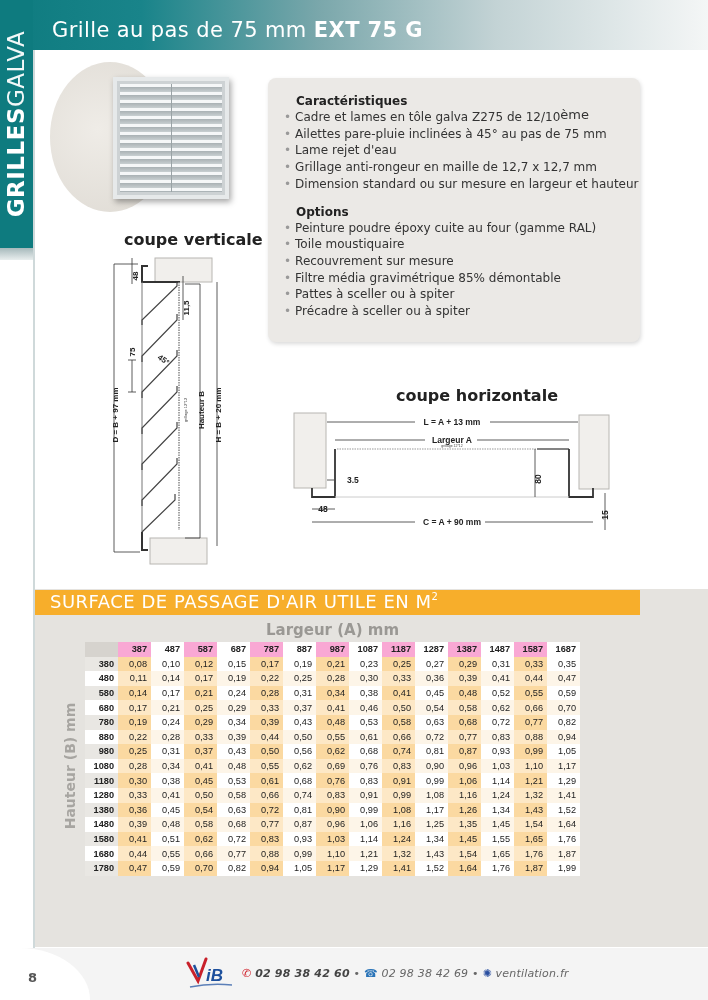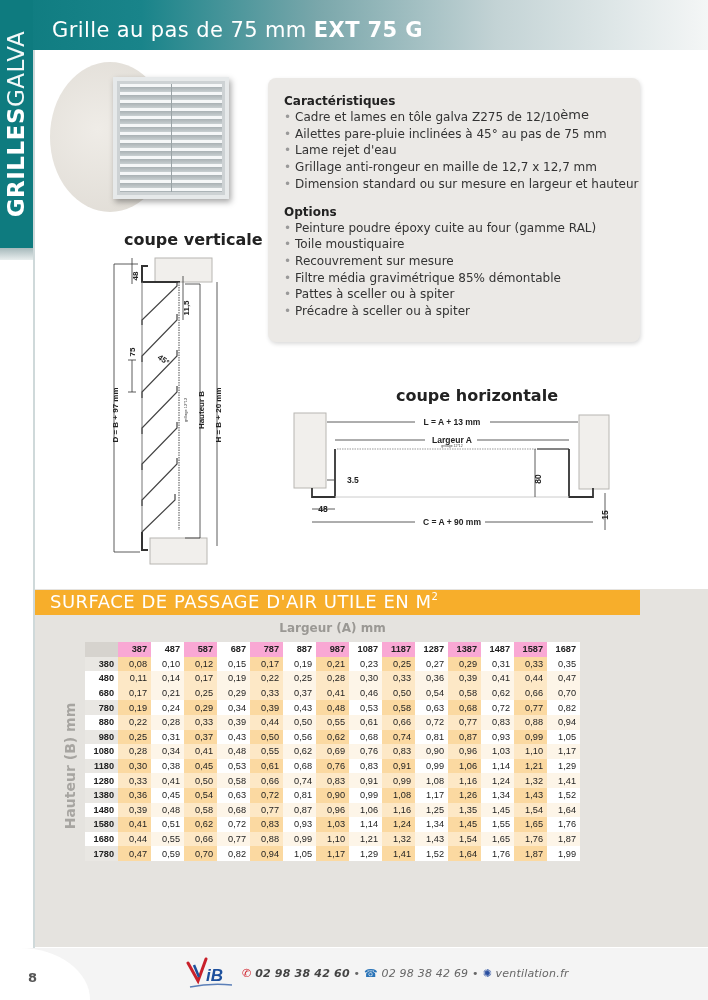--- a/index.html
+++ b/index.html
@@ -26,36 +26,36 @@
     background: radial-gradient(circle at 40% 45%, #efece7, #dedad3); }
   .grille { position: absolute; left: 113px; top: 77px; width: 116px; height: 122px;
     background: #cdd2d4; border: 4px solid #e6e9ea; box-shadow: 2px 3px 6px rgba(0,0,0,0.35); }
   .grille .slats { position: absolute; inset: 3px;
     background: repeating-linear-gradient(180deg, #f5f7f8 0px, #f5f7f8 3px, #a9b1b4 3px, #c8cfd1 8px); }
   .grille .mid { position: absolute; left: 50%; top: 3px; bottom: 3px; width: 1px; background: #9aa3a6; }
 
   
   .features { position: absolute; left: 268px; top: 78px; width: 372px; height: 264px; background: #ebe9e6;
     border-radius: 8px; box-shadow: 1px 2px 4px rgba(0,0,0,0.15); padding: 16px 16px 0 16px; }
-  .features h3 { font-size: 12px; font-weight: bold; color: #222; margin-bottom: 1px; }
+  .features h3 { font-size: 12px; font-weight: bold; color: #222; margin-bottom: 1px; margin-left: 12px; }
   .features ul { list-style: none; margin-bottom: 12px; }
   .features li { font-size: 12px; line-height: 16.7px; color: #333; white-space: nowrap; }
   .features li .dot { color: #999; margin-right: 4px; }
   .features sup { font-size: 13px; vertical-align: top; position: relative; top: -2px; }
 
   
   .diag-title { position: absolute; font-size: 16px; font-weight: bold; color: #222; white-space: nowrap; }
   svg text { font-family: "Liberation Sans", sans-serif; }
 
   
   .surface-bg { position: absolute; left: 35px; top: 589px; width: 673px; height: 358px; background: #e5e3df; }
   .surface-band { position: absolute; left: 35px; top: 590px; width: 605px; height: 25px; background: #f7ae2b; }
   .surface-title { position: absolute; left: 50px; top: 591px; font-size: 18px; color: #fff; letter-spacing: 0.5px; white-space: nowrap; }
   .surface-title sup { font-size: 10px; vertical-align: top; }
-  .largeur-label { position: absolute; left: 85px; width: 495px; top: 621px; text-align: center; font-size: 12px; font-weight: bold; color: #9a9894; }
+  .largeur-label { position: absolute; left: 85px; width: 495px; top: 621px; text-align: center; font-size: 15px; font-weight: bold; color: #9a9894; }
   .hauteur-label { position: absolute; left: 70px; top: 766px; transform: translate(-50%, -50%) rotate(-90deg); white-space: nowrap;
     font-size: 14px; font-weight: bold; color: #a7a5a1; }
 
   table.surf { position: absolute; left: 85px; top: 642px; border-collapse: collapse; }
   table.surf td, table.surf th { width: 33px; height: 14.6px; font-family: "Liberation Sans", sans-serif; font-size: 9.2px; text-align: right;
     padding: 0 4px 0 0; color: #222; }
   table.surf th { font-weight: bold; }
   table.surf th.corner { background: #d6d3ce; }
   table.surf th.colh { background: #fff; }
   table.surf th.colh.odd { background: #f9a8d4; }
@@ -251,20 +251,37 @@
         <td>0,25</td>
         <td class="oc">0,28</td>
         <td>0,30</td>
         <td class="oc">0,33</td>
         <td>0,36</td>
         <td class="oc">0,39</td>
         <td>0,41</td>
         <td class="oc">0,44</td>
         <td>0,47</td>
       </tr>
+      <tr>
+        <th class="rowh">580</th>
+        <td class="oc">0,14</td>
+        <td>0,17</td>
+        <td class="oc">0,21</td>
+        <td>0,24</td>
+        <td class="oc">0,28</td>
+        <td>0,31</td>
+        <td class="oc">0,34</td>
+        <td>0,38</td>
+        <td class="oc">0,41</td>
+        <td>0,45</td>
+        <td class="oc">0,48</td>
+        <td>0,52</td>
+        <td class="oc">0,55</td>
+        <td>0,59</td>
+      </tr>
       <tr class="alt">
         <th class="rowh">680</th>
         <td class="oc">0,17</td>
         <td>0,21</td>
         <td class="oc">0,25</td>
         <td>0,29</td>
         <td class="oc">0,33</td>
         <td>0,37</td>
         <td class="oc">0,41</td>
         <td>0,46</td>

